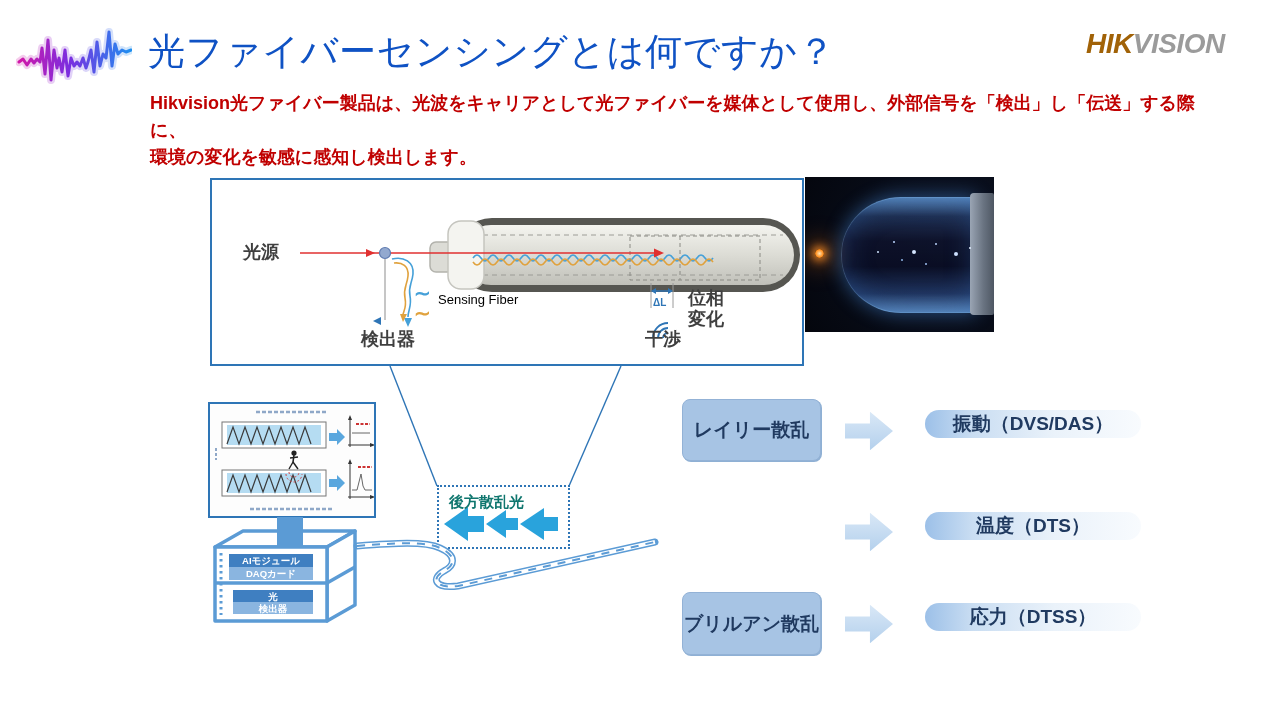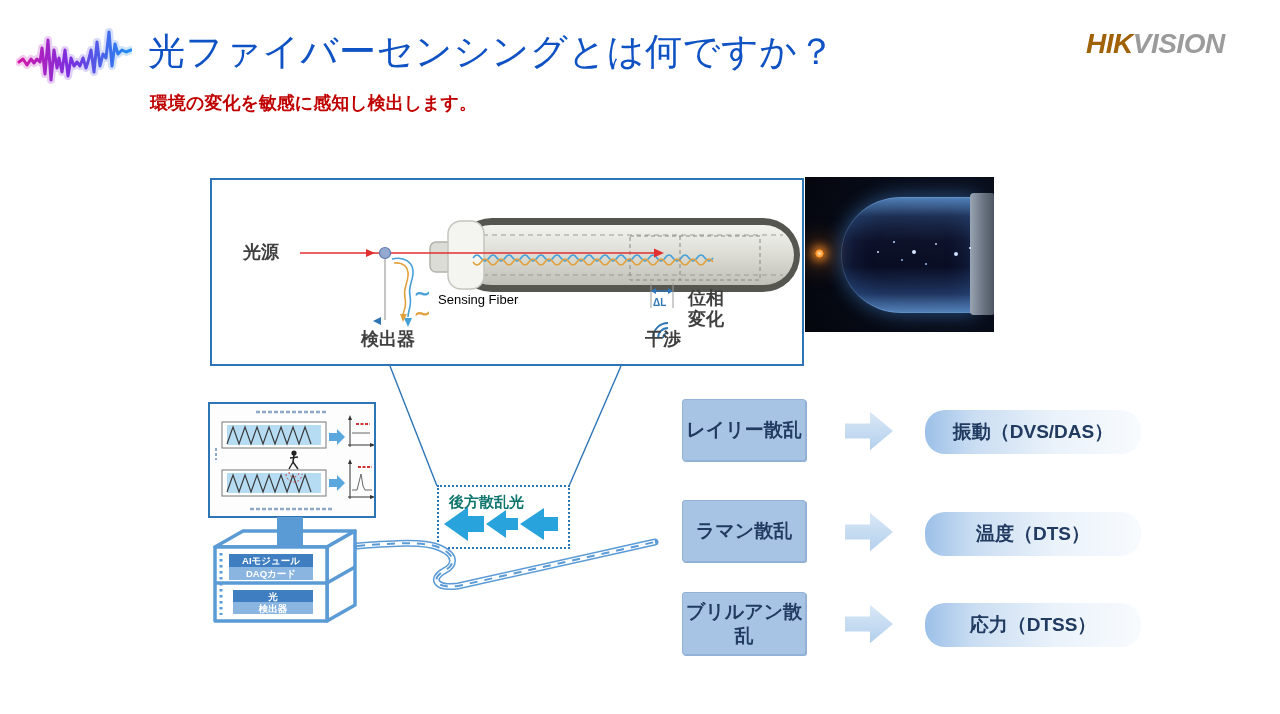--- a/index.html
+++ b/index.html
@@ -45,31 +45,31 @@
        78px 2px 0 1px #cde0ff,92px -4px 0 #e2eeff,48px 12px 0 #9fc0f0,24px 8px 0 #8fb4e6;}
 
   
   .dotted-box{left:437px;top:485px;width:133px;height:64px;border:2px dotted #2e75b6;box-sizing:border-box;}
   .backscatter-label{left:449px;top:493px;font-size:15px;font-weight:bold;color:#0f766e;}
 
   
   .minibox{left:208px;top:402px;width:168px;height:116px;border:2px solid #2e75b6;box-sizing:border-box;background:#fdfdfd;}
 
   
-  .scbox{left:682px;width:124px;background:#a7c4e4;border:1px solid #93b2d6;border-radius:3px;
+  .scbox{left:682px;width:139px;background:#a7c4e4;border:1px solid #93b2d6;border-radius:8px;
      box-shadow:1px 1px 0 #8fb0d4;display:flex;align-items:center;justify-content:center;text-align:center;
      font-size:19px;font-weight:bold;color:#203a60;line-height:24px;box-sizing:border-box;}
   .scbox1{top:399px;height:62px;}
   .scbox2{top:500px;height:62px;}
   .scbox3{top:592px;height:63px;}
   .blockarrow{left:845px;width:48px;height:42px;
      clip-path:polygon(0% 32%,52% 32%,52% 4%,100% 50%,52% 96%,52% 68%,0% 68%);
      background:linear-gradient(180deg,#dbe9f7,#b2cfec);}
   .ba1{top:410px;} .ba2{top:511px;} .ba3{top:603px;}
-  .pill{left:925px;width:216px;height:44px;border-radius:20px;
+  .pill{left:925px;width:216px;height:28px;border-radius:20px;
      background:linear-gradient(90deg,#9cc0e8 0%,#c9ddf2 22%,#eaf2fa 60%,#f8fbfe 100%);
      display:flex;align-items:center;justify-content:center;
      font-size:19px;font-weight:bold;color:#203a60;}
   .pill1{top:410px;} .pill2{top:512px;} .pill3{top:603px;}
 
   svg{display:block;}
   .overlay{left:0;top:0;pointer-events:none;}
   .z1{z-index:1;} .z2{z-index:2;} .z3{z-index:3;} .z5{z-index:5;} .z6{z-index:6;}
 </style>
 </head>
@@ -84,20 +84,21 @@
           <stop offset="0.45" stop-color="#7a2ee0"></stop>
           <stop offset="1" stop-color="#1e8ff0"></stop>
       </linearGradient>
     </defs>
     <path d="M3,42 l4,-3 4,6 4,-6 3,4 3,-4 3,3 2,-14 3,26 3,-34 3,40 3,-30 3,18 2,-10 3,14 3,-22 3,26 3,-18 3,8 3,-4 3,4 3,-8 3,10 2,-6 3,-12 3,22 3,-30 3,24 3,-12 3,4 3,-26 3,34 3,-22 3,10 4,-4 4,2 5,-2" fill="none" stroke="url(#wg)" stroke-width="8" stroke-linecap="round" stroke-linejoin="round" opacity="0.22"></path>
     <path d="M3,42 l4,-3 4,6 4,-6 3,4 3,-4 3,3 2,-14 3,26 3,-34 3,40 3,-30 3,18 2,-10 3,14 3,-22 3,26 3,-18 3,8 3,-4 3,4 3,-8 3,10 2,-6 3,-12 3,22 3,-30 3,24 3,-12 3,4 3,-26 3,34 3,-22 3,10 4,-4 4,2 5,-2" fill="none" stroke="url(#wg)" stroke-width="3" stroke-linecap="round" stroke-linejoin="round"></path>
   </svg>
 
   <div class="abs z2 title">光ファイバーセンシングとは何ですか？</div>
   <div class="abs z2 subtitle">
+    <div>Hikvision光ファイバー製品は、光波をキャリアとして光ファイバーを媒体として使用し、外部信号を「検出」し「伝送」する際に、</div>
     <div>環境の変化を敏感に感知し検出します。</div>
   </div>
   <div class="abs z2 logo">
     <span class="hik">HIK</span><span class="vision">VISION</span>
   </div>
 
   <div class="abs z1 mainbox"></div>
 
   <svg class="abs z2" style="left:425px;top:205px" width="380" height="105" viewBox="0 0 380 105">
     <defs>
@@ -255,21 +256,20 @@
     <rect x="30" y="67" width="80" height="12" fill="#3f7fc1"></rect>
     <text x="70" y="77" text-anchor="middle" font-size="9.5" font-weight="bold" fill="#fff">光</text>
     <rect x="30" y="79" width="80" height="12" fill="#8ab5e0"></rect>
     <text x="70" y="89" text-anchor="middle" font-size="9.5" font-weight="bold" fill="#fff">検出器</text>
   </svg>
 
   <div class="abs z2 scbox scbox1">レイリー散乱</div>
   <div class="abs z2 blockarrow ba1"></div>
   <div class="abs z2 pill pill1">振動（DVS/DAS）</div>
 
-  <div class="abs z2 scbox scbox2">ラマン散乱</div>
   <div class="abs z2 blockarrow ba2"></div>
   <div class="abs z2 pill pill2">温度（DTS）</div>
 
   <div class="abs z2 scbox scbox3">ブリルアン散乱</div>
   <div class="abs z2 blockarrow ba3"></div>
   <div class="abs z2 pill pill3">応力（DTSS）</div>
 
 </div>
 
 </body></html>

